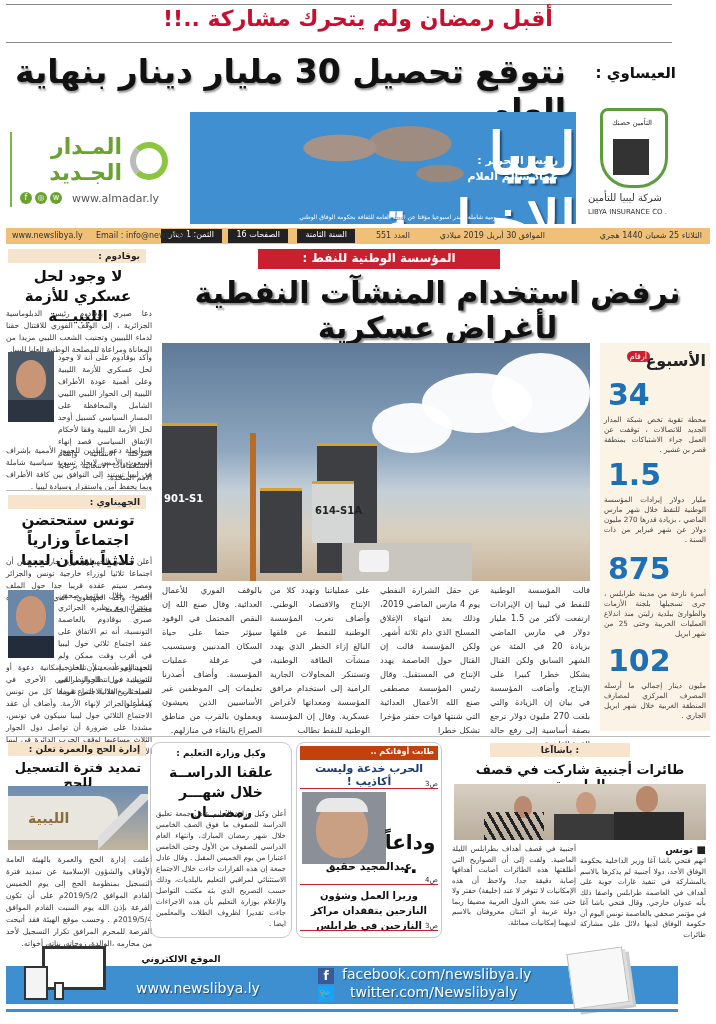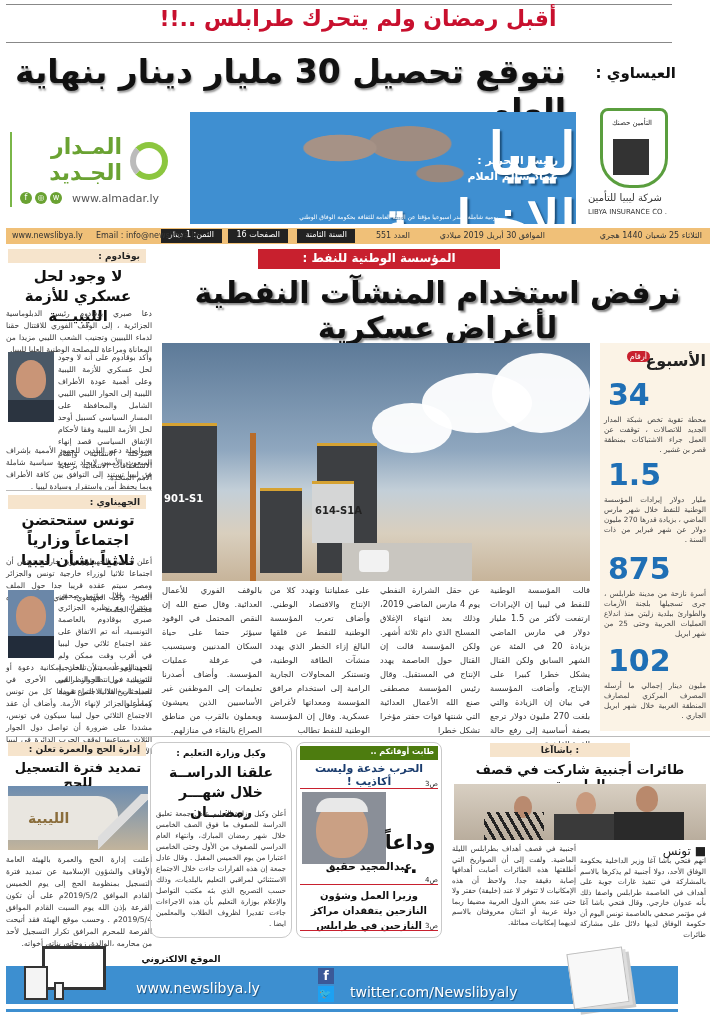--- a/index.html
+++ b/index.html
@@ -61,21 +61,21 @@
   .promo-bar { left: 6px; top: 966px; width: 672px; height: 38px; background: #3d8fd0; }
   .promo-line { left: 6px; top: 1009px; width: 672px; height: 3px; background: #3d8fd0; }
   .promo .t { position: absolute; color: #fff; font-size: 14px; text-shadow: 1px 1px 1px #1b4e7a; }
   .fb { position: absolute; width: 16px; height: 16px; background: #3b5998; color: #fff; font-weight: bold; font-size: 12px; text-align: center; line-height: 16px; }
   .tw { position: absolute; width: 16px; height: 16px; background: #1da1f2; color: #fff; font-size: 10px; text-align: center; line-height: 16px; }
 </style>
 </head>
 <body>
 
 <div class="hr" style="left:6px;top:4px;width:666px;"></div>
-<div class="abs top-tag rtl">أقبل رمضان ولم يتحرك طرابلس ..!!</div>
+<div class="abs top-tag rtl">أقبل رمضان ولم يتحرك مشاركة ..!!</div>
 <div class="hr" style="left:6px;top:42px;width:666px;"></div>
 
 <div class="abs main-head rtl">
   <span class="speaker">العيساوي :</span>
   <span class="title">نتوقع تحصيل 30 مليار دينار بنهاية العام</span>
 </div>
 
 <div class="abs masthead">
   <div class="map"></div>
   <div class="logo rtl">ليبيا الإخبارية</div>
@@ -183,21 +183,21 @@
   <div style="position:absolute;left:90px;top:8px;width:50px;height:56px;background:linear-gradient(135deg,transparent 40%,#ddd 41%,#ddd 52%,transparent 53%);"></div>
 </div>
 <div class="txt rtl" style="left:6px;top:854px;width:146px;">أعلنت إدارة الحج والعمرة بالهيئة العامة الأوقاف والشؤون الإسلامية عن تمديد فترة التسجيل بمنظومة الحج إلى يوم الخميس القادم الموافق 2019/5/2م على أن تكون القرعة بإذن الله يوم السبت القادم الموافق 2019/5/4م . وحسب موقع الهيئة فقد أتيحت الفرصة للمحرم المرافق تكرار التسجيل لأحد من محارمه ،الوالدة، زوجاته، بناته، أخواته.</div>
 
 <div class="box-round" style="left:150px;top:742px;width:142px;height:196px;"></div>
 <div class="h2 rtl" style="left:152px;top:748px;width:138px;font-size:9px;">وكيل وزارة التعليم :</div>
 <div class="h2 rtl" style="left:152px;top:762px;width:138px;font-size:14px;line-height:20px;">علقنا الدراســة خلال شهـــر رمضـــان</div>
 <div class="txt rtl" style="left:156px;top:808px;width:130px;font-size:7.2px;line-height:11px;">أعلن وكيل وزارة التعليم عادل جمعة تعليق الدراسة للصفوف ما فوق الصف الخامس خلال شهر رمضان المبارك، وانتهاء العام الدراسي للصفوف من الأول وحتى الخامس اعتبارا من يوم الخميس المقبل . وقال عادل جمعة إن هذه القرارات جاءت خلال الاجتماع الاستثنائي لمراقبي التعليم بالبلديات، وذلك حسب التصريح الذي بثه مكتب التواصل والإعلام بوزارة التعليم بأن هذه الاجراءات جاءت تقديرا لظروف الطلاب والمعلمين ايضا .</div>
 
 <div class="box-round" style="left:296px;top:742px;width:146px;height:196px;border-radius:8px;"></div>
-<div class="rtl" style="position:absolute;left:300px;top:746px;width:138px;height:14px;background:#4d7c0f;color:#fff;font-size:8px;padding:1px 4px;font-weight:bold;">طابت أوقاتكم ..</div>
+<div class="rtl" style="position:absolute;left:300px;top:746px;width:138px;height:14px;background:#c2410c;color:#fff;font-size:8px;padding:1px 4px;font-weight:bold;">طابت أوقاتكم ..</div>
 <div class="h2 rtl" style="left:300px;top:762px;width:138px;font-size:11px;color:#1a3c6e;">الحرب خدعة وليست أكاذيب !</div>
 <div class="rtl" style="position:absolute;left:300px;top:780px;width:138px;font-size:7px;border-bottom:1px solid #c8202e;">ص3</div>
 <div class="photo" style="left:302px;top:792px;width:84px;height:72px;background:#8a8f98;">
   <div class="face" style="left:14px;top:8px;width:52px;height:58px;background:#caa084;"></div>
   <div style="position:absolute;left:14px;top:6px;width:52px;height:14px;background:#e8e8e8;border-radius:20px 20px 0 0;"></div>
 </div>
 <div class="h2 rtl" style="left:380px;top:830px;width:60px;font-size:20px;">وداعاً ..</div>
 <div class="h2 rtl" style="left:300px;top:860px;width:138px;font-size:11px;">عبدالمجيد حقيق</div>
 <div class="rtl" style="position:absolute;left:300px;top:876px;width:138px;font-size:7px;border-bottom:1px solid #c8202e;">ص4</div>
 <div class="h2 rtl" style="left:300px;top:888px;width:138px;font-size:10px;line-height:15px;">وزيرا العمل وشؤون النازحين يتفقدان مراكز النازحين في طرابلس</div>
@@ -206,29 +206,30 @@
 <div class="tagbox" style="left:490px;top:743px;width:140px;text-align:center;">باشاآغا :</div>
 <div class="h2 rtl" style="left:452px;top:762px;width:256px;font-size:13px;">طائرات أجنبية شاركت في قصف العاصمة</div>
 <div class="photo" style="left:454px;top:784px;width:252px;height:56px;background:linear-gradient(#d8cfc2,#b9ad9d);">
   <div class="face" style="left:60px;top:12px;width:18px;height:22px;background:#b98a6f;"></div>
   <div class="face" style="left:122px;top:8px;width:20px;height:24px;background:#c89a7e;"></div>
   <div class="face" style="left:182px;top:2px;width:22px;height:26px;background:#b9896c;"></div>
   <div style="position:absolute;left:100px;top:30px;width:60px;height:26px;background:#3a3a3a;"></div>
   <div style="position:absolute;left:160px;top:28px;width:70px;height:28px;background:#2a2a2a;"></div>
   <div style="position:absolute;left:30px;top:28px;width:60px;height:28px;background:repeating-linear-gradient(60deg,#222 0 3px,transparent 3px 8px);"></div>
 </div>
-<div class="rtl" style="position:absolute;left:580px;top:844px;width:126px;font-size:12px;font-weight:normal;">■ <span>تونس</span></div>
+<div class="rtl" style="position:absolute;left:580px;top:844px;width:126px;font-size:10px;font-weight:bold;">■ <span>تونس</span></div>
 <div class="txt rtl" style="left:580px;top:856px;width:126px;font-size:7.2px;line-height:10.5px;">اتهم فتحي باشا آغا وزير الداخلية بحكومة الوفاق الأحد، دولا أجنبية لم يذكرها بالاسم بالمشاركة في تنفيذ غارات جوية على أهداف في العاصمة طرابلس واصفا ذلك بأنه عدوان خارجي. وقال فتحي باشا آغا في مؤتمر صحفي بالعاصمة تونس اليوم أن حكومة الوفاق لديها دلائل على مشاركة طائرات</div>
 <div class="txt rtl" style="left:452px;top:844px;width:124px;font-size:7.2px;line-height:10.5px;">أجنبية في قصف أهداف بطرابلس الليلة الماضية. ولفت إلى أن الصواريخ التي أطلقتها هذه الطائرات أصابت أهدافها إصابة دقيقة جدا. ولاحظ أن هذه الإمكانيات لا تتوفر لا عند (خليفة) حفتر ولا حتى عند بعض الدول العربية مضيفا ربما دولة عربية أو اثنتان معروفتان بالاسم لديهما إمكانيات مماثلة.</div>
 
 <div class="abs promo-bar promo">
   <div class="t rtl" style="left:120px;top:-12px;font-size:9px;color:#111;text-shadow:none;font-weight:bold;width:110px;text-align:center;">الموقع الالكتروني</div>
   <div class="t" style="left:130px;top:14px;">www.newslibya.ly</div>
   <div class="fb" style="left:312px;top:2px;">f</div>
   <div class="tw" style="left:312px;top:20px;">🐦</div>
+  <div class="t" style="left:336px;top:0;">facebook.com/newslibya.ly</div>
   <div class="t" style="left:344px;top:18px;">twitter.com/Newslibyaly</div>
 </div>
 <div class="abs" style="left:24px;top:946px;width:80px;height:56px;">
   <div style="position:absolute;left:18px;top:0;width:64px;height:44px;background:#fff;border:3px solid #333;"></div>
   <div style="position:absolute;left:0;top:20px;width:24px;height:34px;background:#f4f4f4;border:2px solid #333;"></div>
   <div style="position:absolute;left:30px;top:36px;width:10px;height:18px;background:#f4f4f4;border:2px solid #333;"></div>
 </div>
 <div class="abs" style="left:570px;top:950px;width:56px;height:56px;transform:rotate(-8deg);background:#f8f8f8;border:1px solid #bbb;box-shadow:3px 3px 0 #ddd,6px 6px 0 #ccc;"></div>
 <div class="abs promo-line"></div>
 

